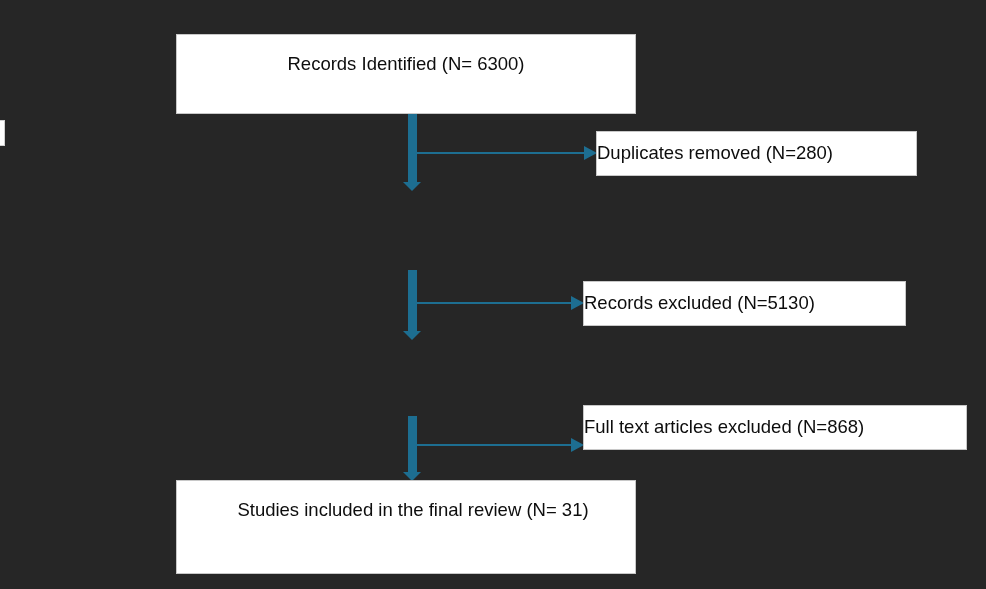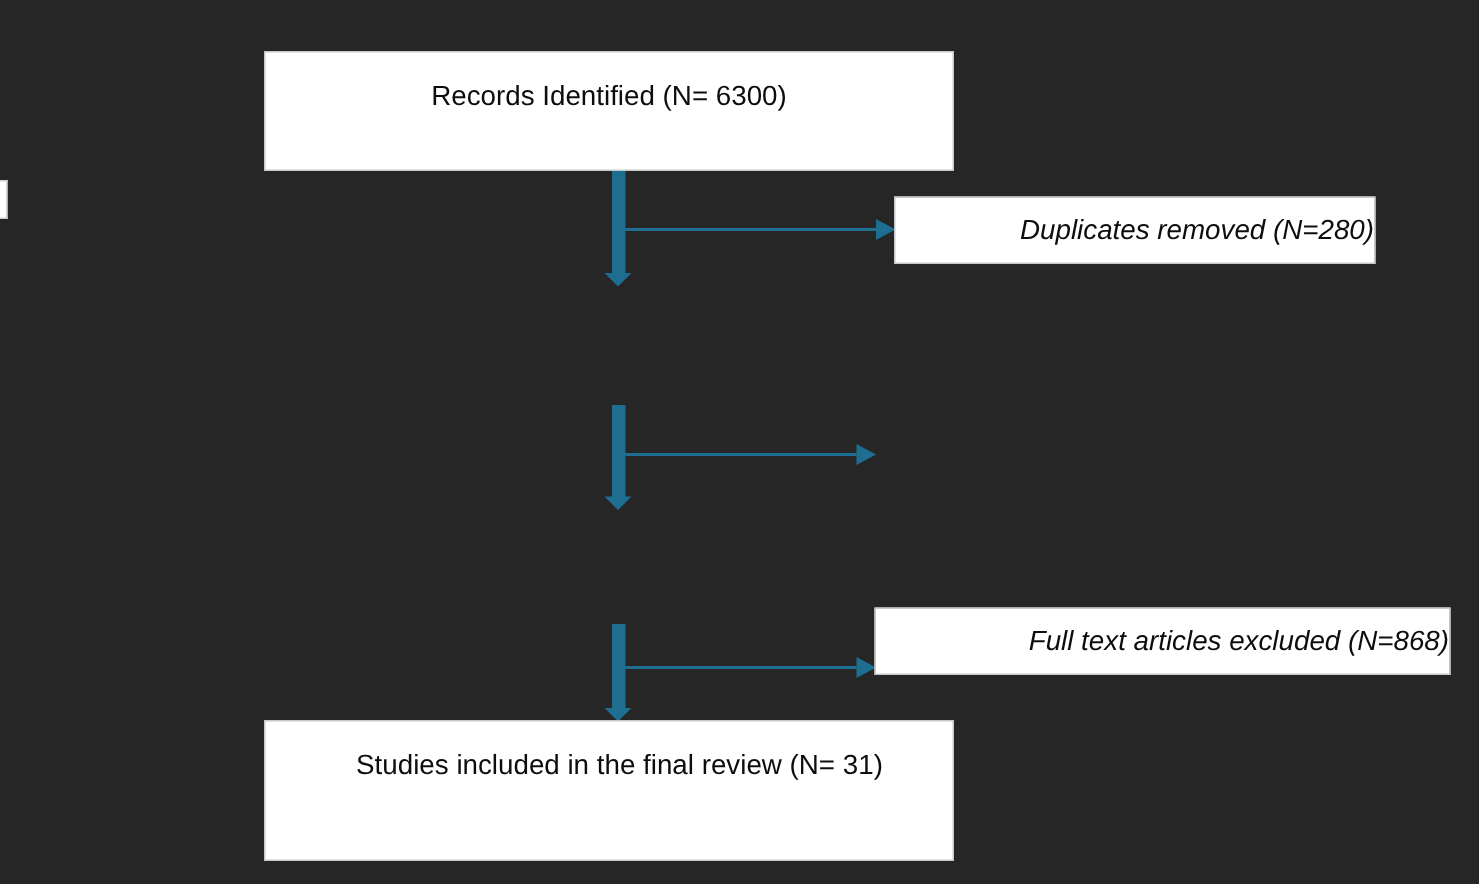--- a/index.html
+++ b/index.html
@@ -57,22 +57,21 @@
   }
   .node.main-1 { top: 34px;  height: 80px; }
   .node.main-2 { top: 190px; height: 80px; }
   .node.main-3 { top: 339px; height: 77px; }
   .node.main-4 { top: 480px; height: 94px; padding-left: 14px; }
 
   
   .node.side {
     display: flex;
     align-items: center;
-    text-align: right;
-    font-style: italic;
+    text-align: left;
   }
   .node.side-1 { left: 596px; top: 131px; width: 321px; height: 45px; }
   .node.side-2 { left: 583px; top: 281px; width: 323px; height: 45px; }
   .node.side-3 { left: 583px; top: 405px; width: 384px; height: 45px; }
 
   
   .trunk {
     position: absolute;
     left: 408px;
     width: 9px;
@@ -135,20 +134,23 @@
   <div class="node side side-1">
     <span class="node-label">Duplicates removed (N=280)</span>
   </div>
 
 
   <div class="trunk trunk-2"></div>
   <div class="trunk-head head-2"></div>
   <div class="branch-line branch-2"></div>
   <div class="branch-head bhead-2"></div>
 
+  <div class="node side side-2">
+    <span class="node-label">Records excluded (N=5130)</span>
+  </div>
 
 
   <div class="trunk trunk-3"></div>
   <div class="trunk-head head-3"></div>
   <div class="branch-line branch-3"></div>
   <div class="branch-head bhead-3"></div>
 
   <div class="node side side-3">
     <span class="node-label">Full text articles excluded (N=868)</span>
   </div>

